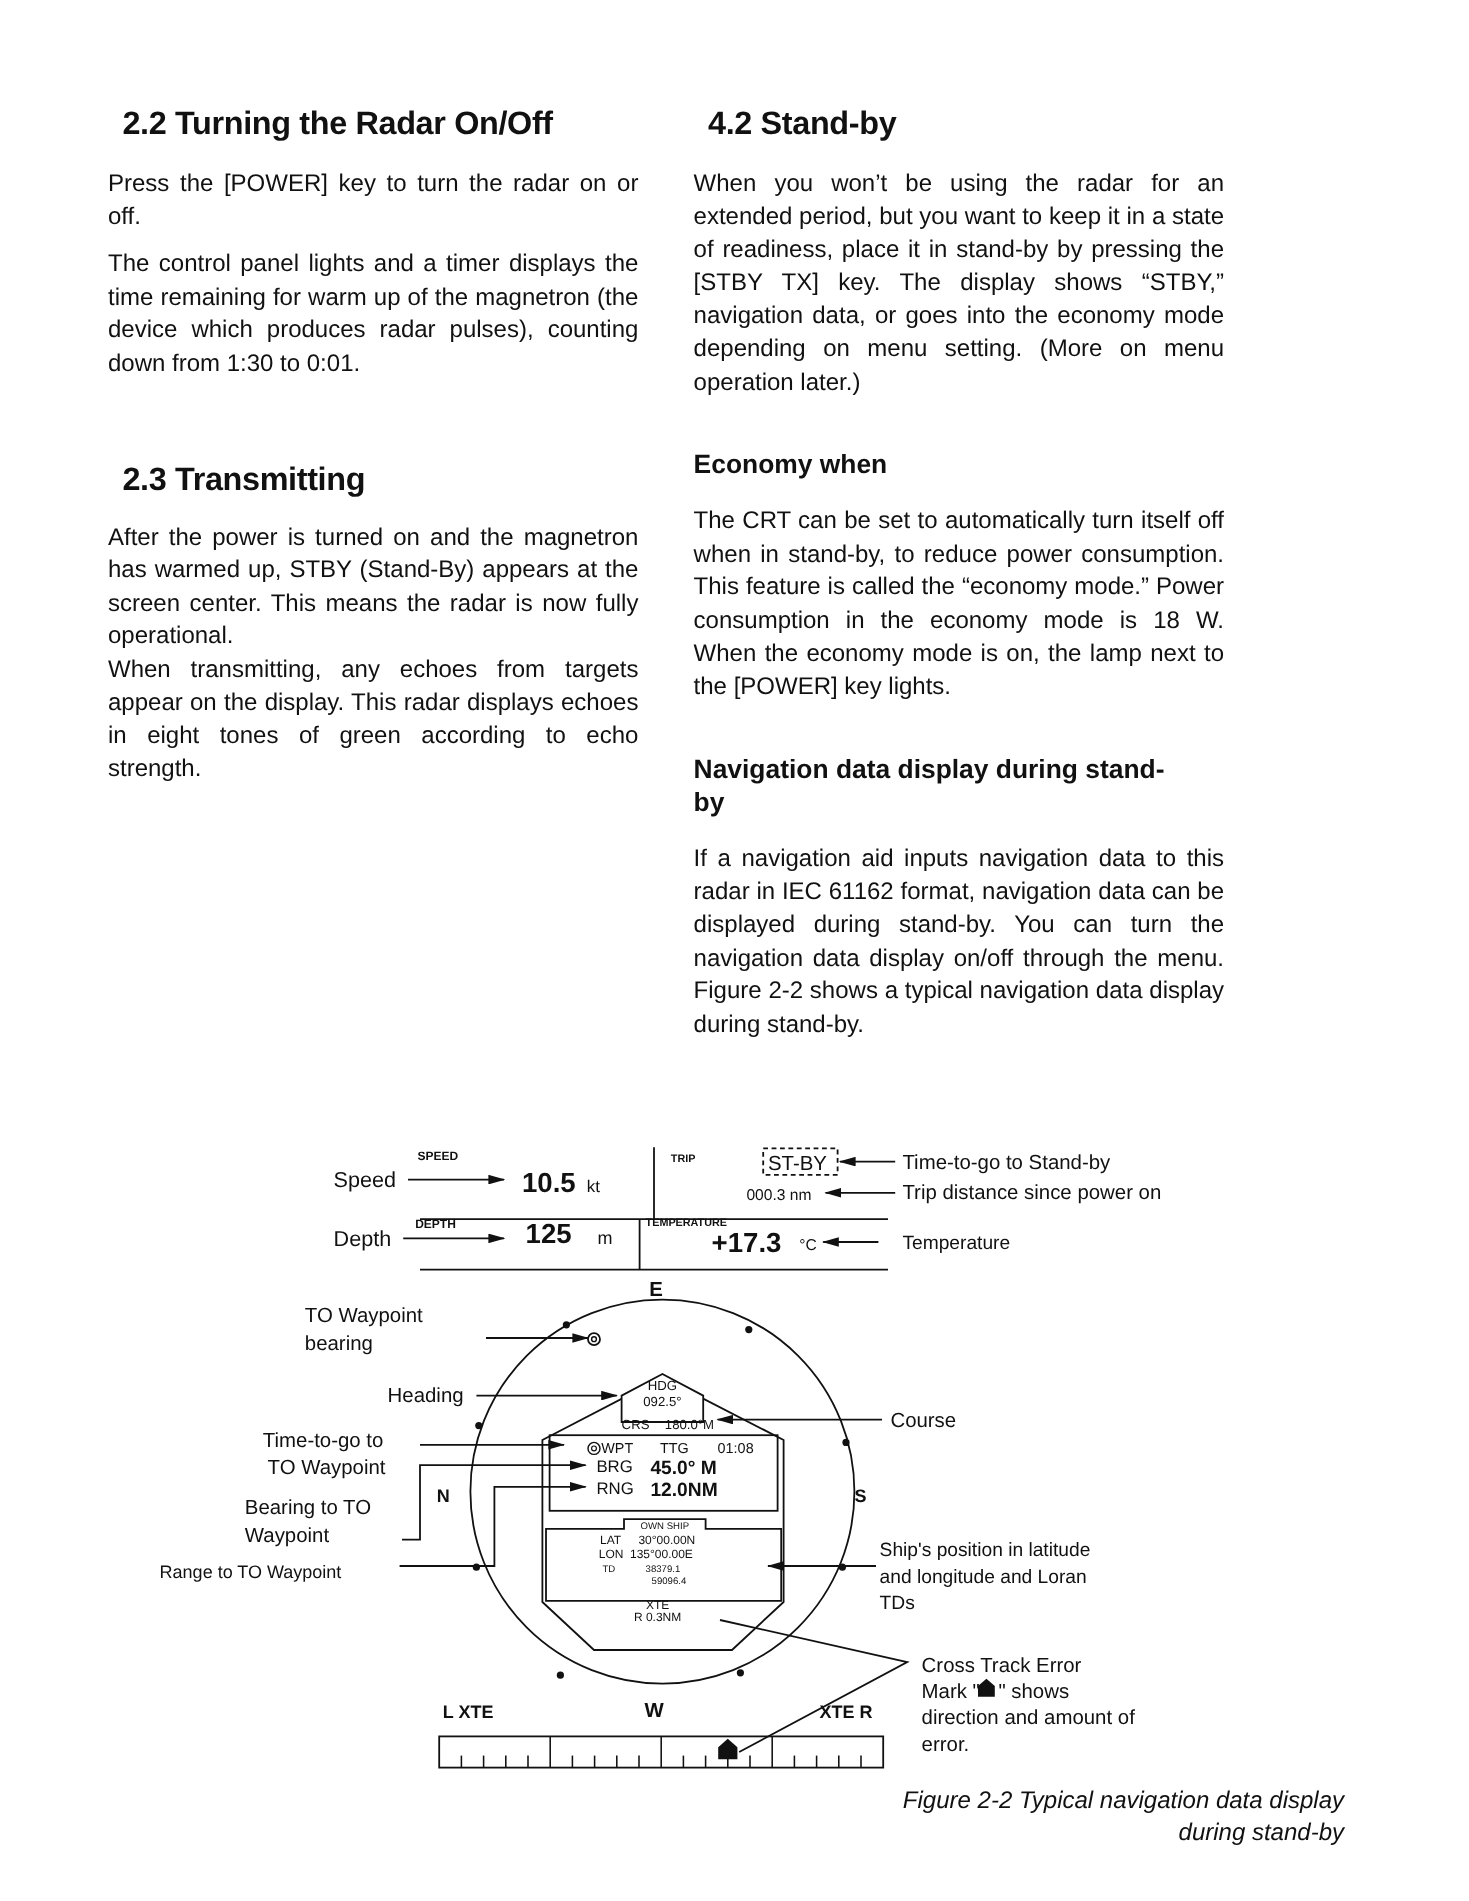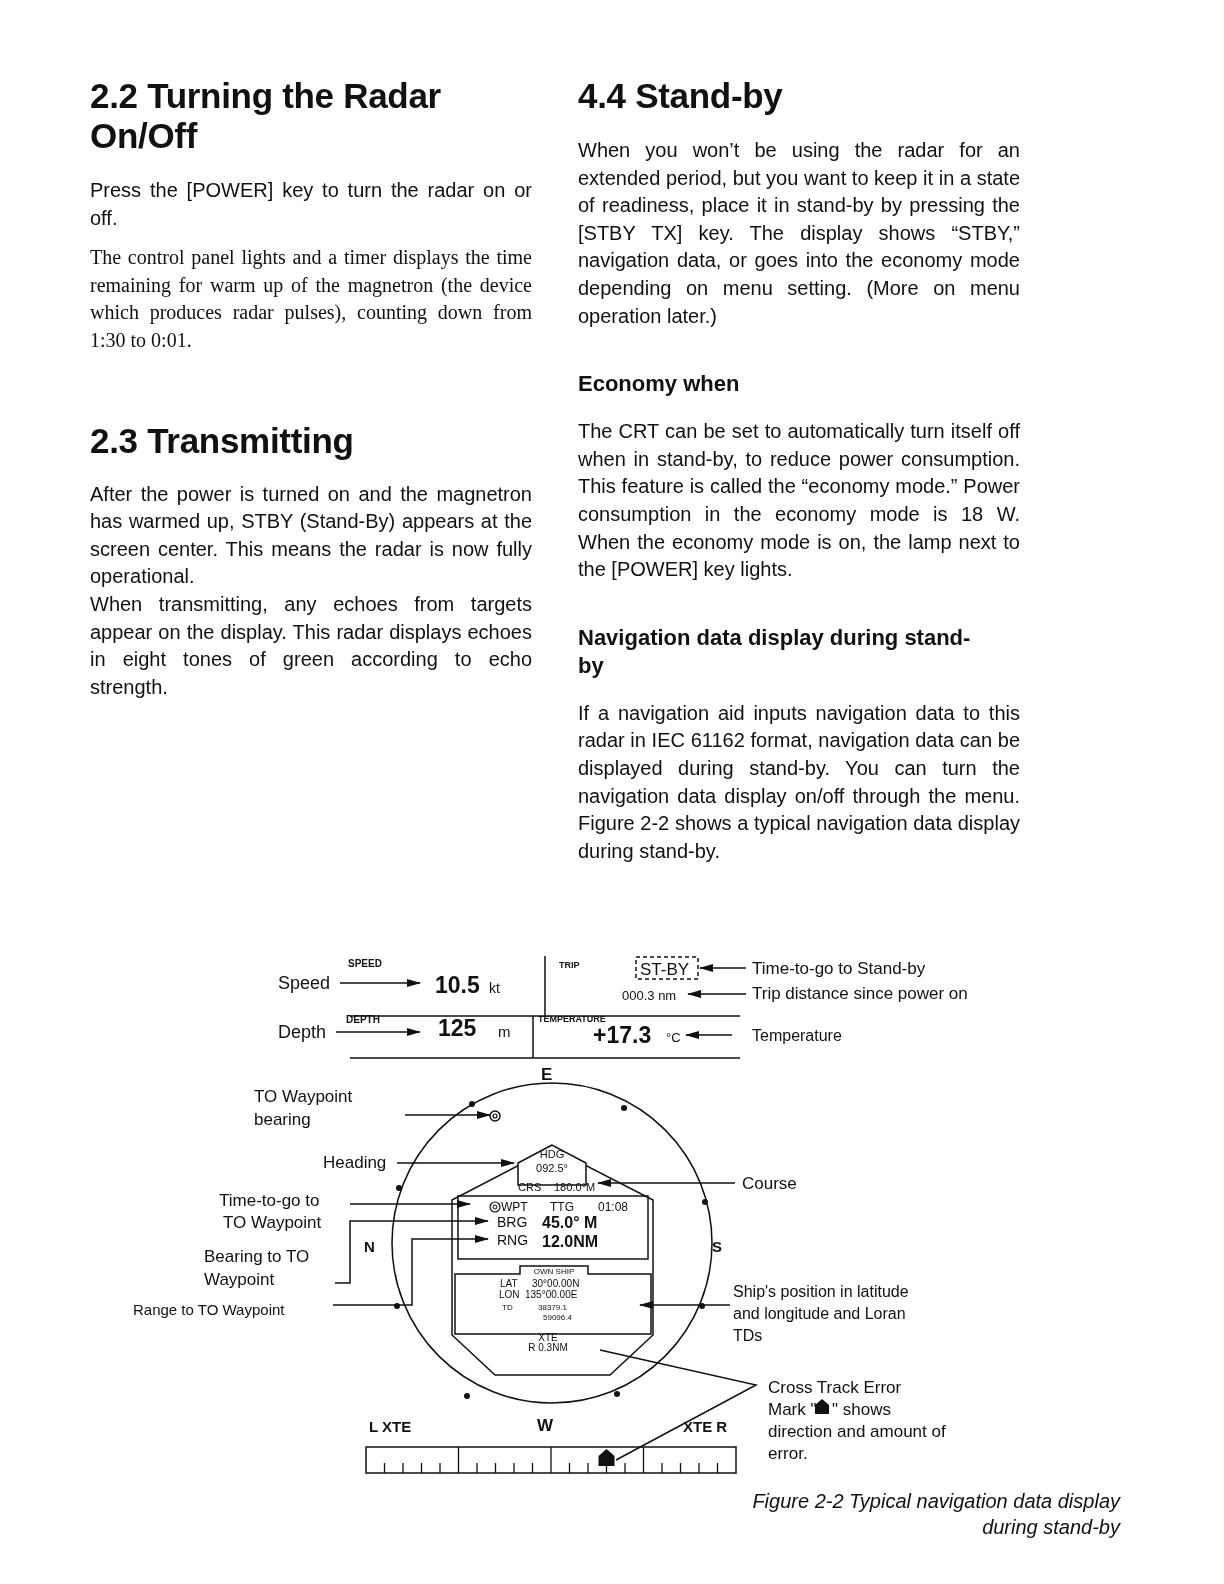--- a/index.html
+++ b/index.html
@@ -1,42 +1,42 @@
 <!DOCTYPE html>
 <html><head>
 <meta charset="utf-8">
 <style>
   html, body { margin: 0; padding: 0; background: #ffffff; }
   body { width: 1224px; height: 1584px; position: relative; overflow: hidden; font-family: "Liberation Sans", sans-serif; color: #111; }
   .col { position: absolute; width: 442px; }
   .col-left { left: 90px; top: 76px; }
   .col-right { left: 578px; top: 76px; }
-  h2 { font-family: "Liberation Sans", sans-serif; font-weight: bold; font-size: 35px; margin: 0; letter-spacing: -0.3px; }
+  h2 { font-family: "Liberation Sans", sans-serif; font-weight: bold; font-size: 27px; margin: 12px; letter-spacing: -0.3px; }
   h3 { font-family: "Liberation Sans", sans-serif; font-weight: bold; font-size: 22px; margin: 0; line-height: 28px; }
   p { font-size: 20px; line-height: 27.6px; margin: 0; text-align: justify; }
   .figure { position: absolute; left: 0; top: 940px; width: 1224px; height: 640px; }
   .figure svg { position: absolute; left: 0; top: 0; }
   .caption { position: absolute; left: 0; width: 1120px; text-align: right; font-style: italic; font-size: 20px; line-height: 26px; top: 548px; }
   .lbl { font-family: "Liberation Sans", sans-serif; }
 </style>
 </head>
 <body>
 
 <div class="col col-left">
   <h2>2.2 Turning the Radar On/Off</h2>
   <p style="margin-top:21px;">Press the [POWER] key to turn the radar on or off.</p>
-  <p style="margin-top:12px;font-family:Liberation Serif, serif;">The control panel lights and a timer displays the time remaining for warm up of the magnetron (the device which produces radar pulses), counting down from 1:30 to 0:01.</p>
+  <p style="margin-top:12px;">The control panel lights and a timer displays the time remaining for warm up of the magnetron (the device which produces radar pulses), counting down from 1:30 to 0:01.</p>
 
   <h2 style="margin-top:66px;">2.3 Transmitting</h2>
   <p style="margin-top:20px;">After the power is turned on and the magnetron has warmed up, STBY (Stand-By) appears at the screen center. This means the radar is now fully operational.</p>
   <p style="">When transmitting, any echoes from targets appear on the display. This radar displays echoes in eight tones of green according to echo strength.</p>
 </div>
 
 <div class="col col-right">
-  <h2>4.4 Stand-by</h2>
+  <h2>4.2 Stand-by</h2>
   <p style="margin-top:21px;">When you won’t be using the radar for an extended period, but you want to keep it in a state of readiness, place it in stand-by by pressing the [STBY TX] key. The display shows “STBY,” navigation data, or goes into the economy mode depending on menu setting. (More on menu operation later.)</p>
 
   <h3 style="margin-top:40px;">Economy when</h3>
   <p style="margin-top:20px;">The CRT can be set to automatically turn itself off when in stand-by, to reduce power consumption. This feature is called the “economy mode.” Power consumption in the economy mode is 18 W. When the economy mode is on, the lamp next to the [POWER] key lights.</p>
 
   <h3 style="margin-top:40px; width:400px;">Navigation data display during stand-by</h3>
   <p style="margin-top:20px;">If a navigation aid inputs navigation data to this radar in IEC 61162 format, navigation data can be displayed during stand-by. You can turn the navigation data display on/off through the menu. Figure 2-2 shows a typical navigation data display during stand-by.</p>
 </div>
 
 <div class="figure">

